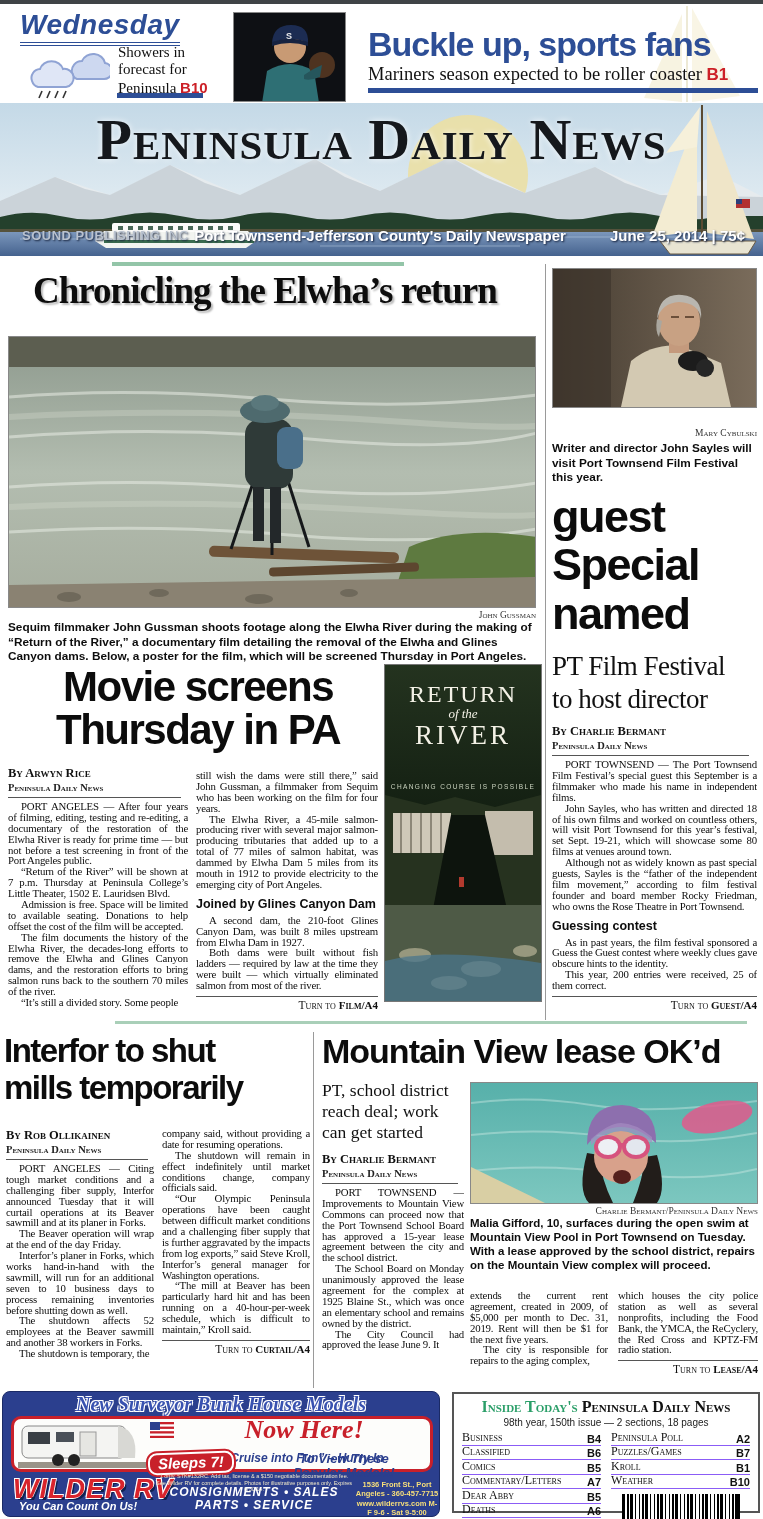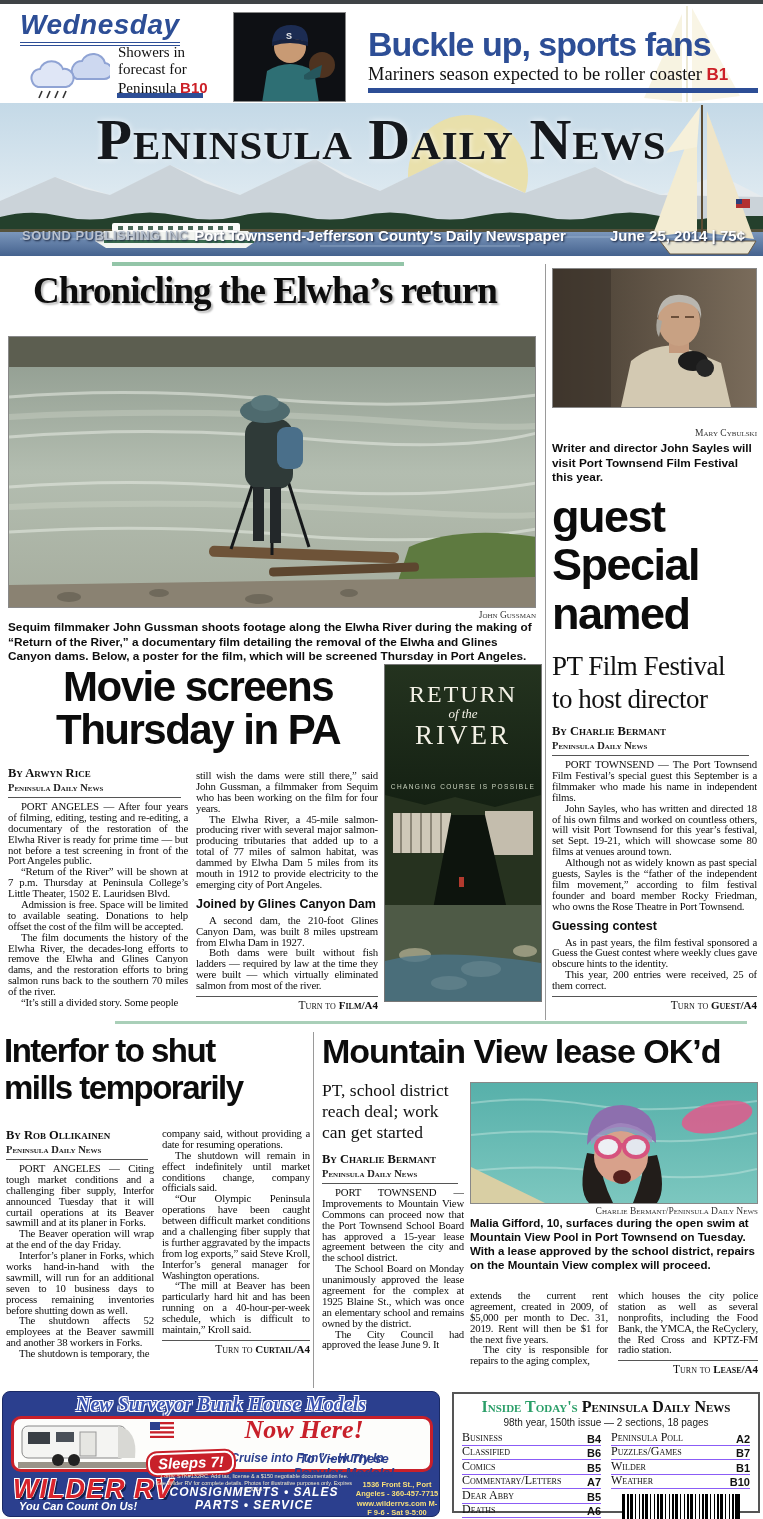--- a/index.html
+++ b/index.html
@@ -560,21 +560,21 @@
       <div class="inside-col">
         <div class="idx-row">
             <span class="idx-label">Peninsula Poll</span>
             <span class="idx-page">A2</span>
           </div>
         <div class="idx-row">
             <span class="idx-label">Puzzles/Games</span>
             <span class="idx-page">B7</span>
           </div>
         <div class="idx-row">
-            <span class="idx-label">Wilder</span>
+            <span class="idx-label">Kroll</span>
             <span class="idx-page">B1</span>
           </div>
         <div class="idx-row">
             <span class="idx-label">Weather</span>
             <span class="idx-page">B10</span>
           </div>
         <div class="barcode-wrap">
           <div class="barcode"></div>
 
         </div>

